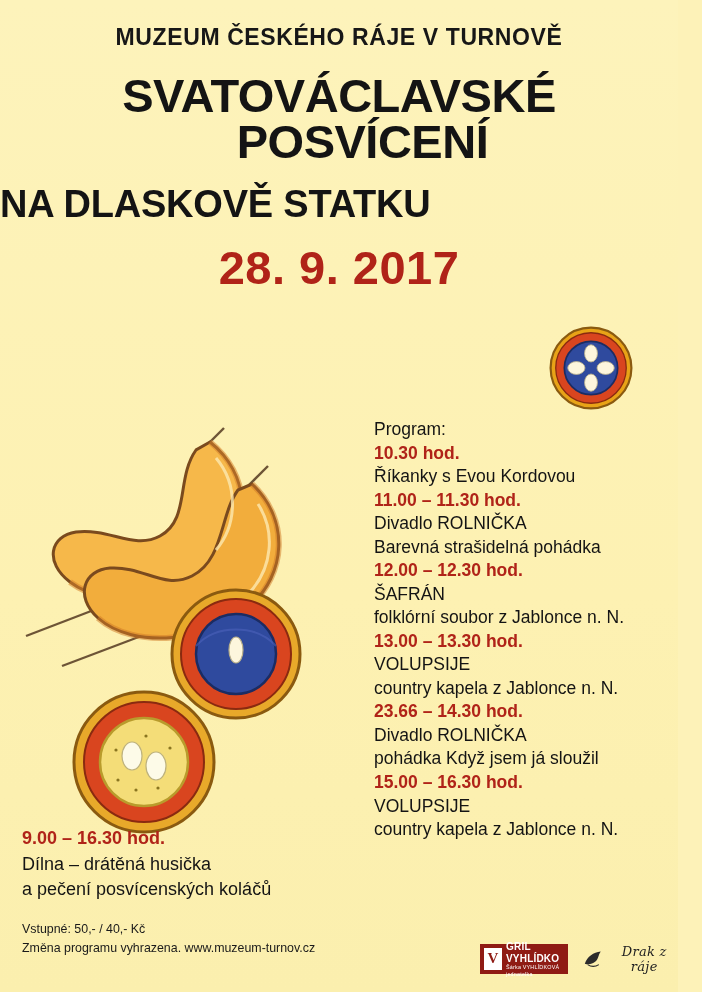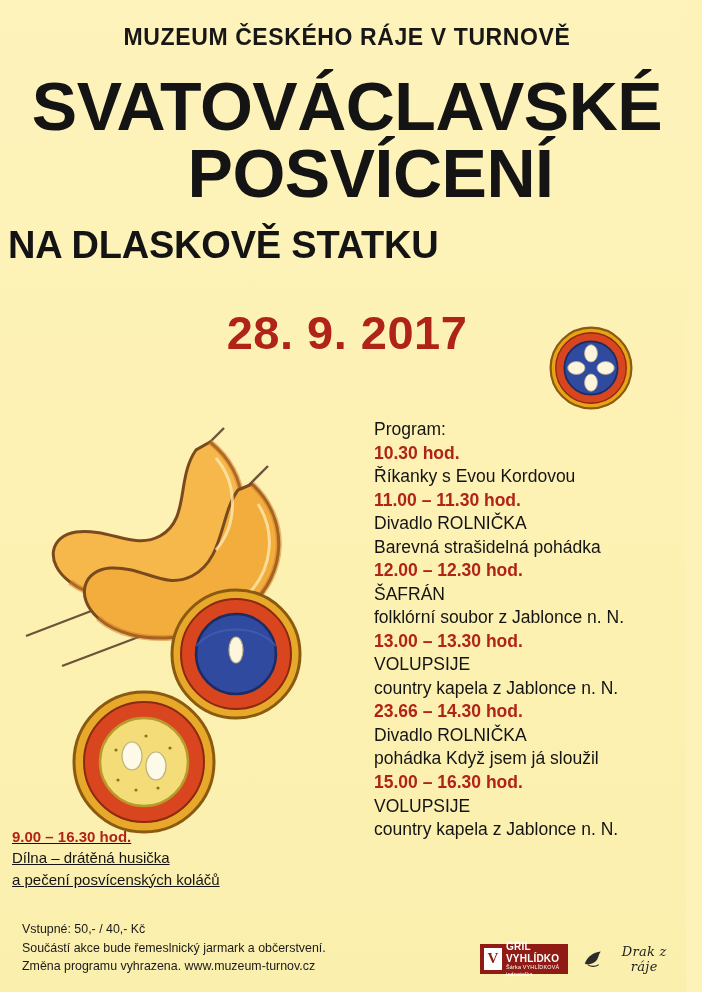--- a/index.html
+++ b/index.html
@@ -13,36 +13,35 @@
     font-family: "Liberation Sans", sans-serif;
     color: #1a1a1a;
     overflow: hidden;
     position: relative;
   }
   .poster {
     position: relative;
     width: 678px;
     height: 992px;
     background: linear-gradient(180deg, #fdf3bb 0%, #fdf1b2 60%, #fbefae 100%);
-    padding-left: 8px;
   }
 
   
   .museum-line {
     text-align: center;
     font-weight: bold;
     font-size: 23px;
     letter-spacing: 0.6px;
     padding-top: 24px;
     color: #171717;
   }
   .title-main {
     text-align: center;
     font-weight: bold;
-    font-size: 68px;
+    font-size: 47px;
     line-height: 0.98;
     letter-spacing: -0.5px;
     margin-top: 22px;
     color: #141414;
   }
   .title-main .line2 {
     display: block;
     margin-left: 47px;
   }
   .subtitle {
@@ -51,21 +50,21 @@
     font-size: 38px;
     letter-spacing: -0.2px;
     margin-top: 18px;
     color: #141414;
   }
   .date {
     text-align: center;
     font-weight: bold;
     font-size: 47px;
     color: #b02318;
-    margin-top: 38px;
+    margin-top: 14px;
     letter-spacing: 0.5px;
   }
 
   
   .kolac-top {
     position: absolute;
     left: 548px;
     top: 325px;
     width: 86px;
     height: 86px;
@@ -90,27 +89,26 @@
     color: #b02318;
     font-weight: bold;
   }
   .program .item {
     white-space: nowrap;
   }
 
   
   .workshop {
     position: absolute;
-    left: 12px;
+    left: 22px;
     top: 826px;
     width: 300px;
-    font-size: 15px;
+    font-size: 18px;
     line-height: 1.42;
     color: #141414;
-    text-decoration: underline;
   }
   .workshop .time {
     color: #b02318;
     font-weight: bold;
   }
 
   
   .fineprint {
     position: absolute;
     left: 22px;
@@ -286,21 +284,20 @@
   </div>
 
   <div class="workshop">
     <div class="time">9.00 – 16.30 hod.</div>
     <div>Dílna – drátěná husička</div>
     <div>a pečení posvícenských koláčů</div>
   </div>
 
   <div class="fineprint">
     <div>Vstupné: 50,- / 40,- Kč</div>
-    <div>Součástí akce bude řemeslnický jarmark a občerstvení.</div>
     <div>Změna programu vyhrazena. www.muzeum-turnov.cz</div>
   </div>
 
   <div class="logos">
     <div class="logo-gril">
       <span class="mark">V</span>
       <span class="txt">
         <b>GRIL VYHLÍDKO</b>
         <i>Šárka VYHLÍDKOVÁ jednatelka</i>
       </span>

